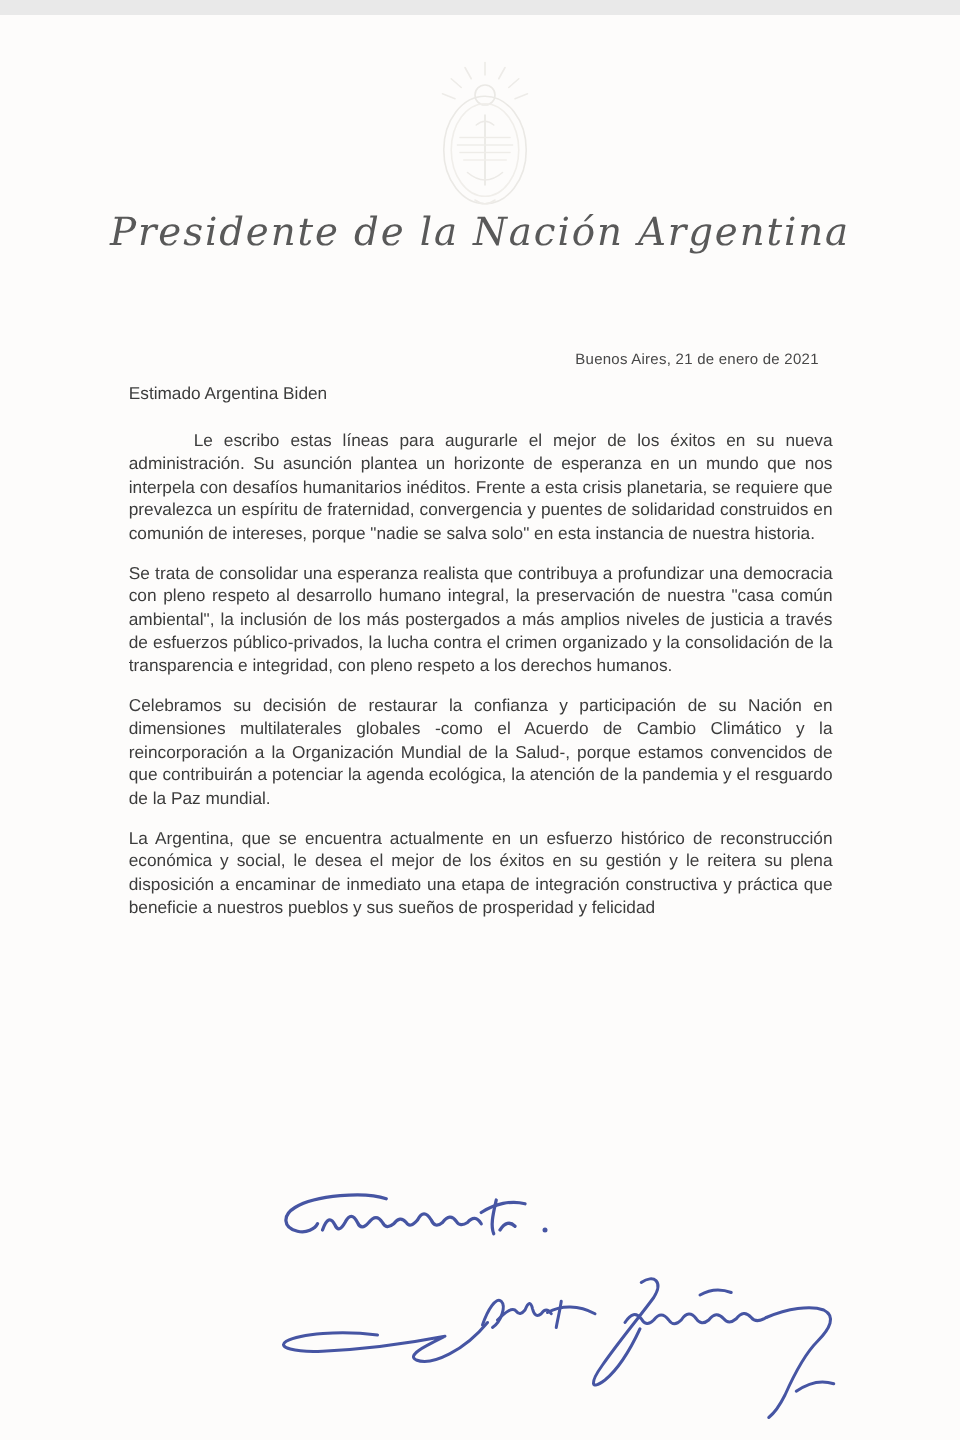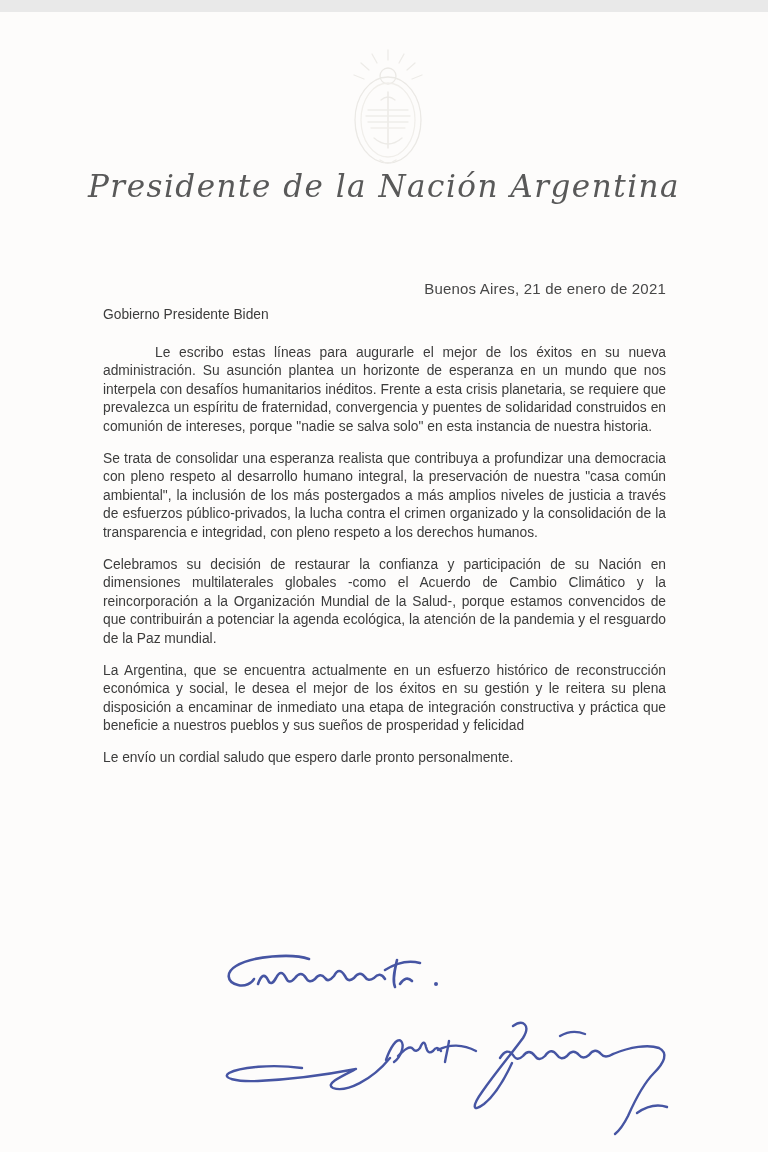--- a/index.html
+++ b/index.html
@@ -20,22 +20,22 @@
   .header-title{
     position:absolute;top:156px;left:0;width:768px;
     text-align:center;
     font-family:"DejaVu Serif", serif;
     font-style:italic;
     font-size:31px;
     letter-spacing:1.5px;
     color:#595959;
   }
   .date-line{
-    position:absolute;top:268px;right:102px;
-    font-size:15px;color:#474747;
+    position:absolute;top:268px;right:113px;
+    font-size:12px;color:#474747;
     letter-spacing:0.2px;
   }
   .letter-body{
     position:absolute;top:294px;left:103px;width:563px;
     font-size:13.8px;line-height:18.6px;
     text-align:justify;
     color:#3c3c3c;
   }
   .letter-body p{margin:0 0 13px 0;}
   .salutation{margin:0 0 19px 0 !important;text-align:left;}
@@ -110,26 +110,25 @@
 
       <path d="M 637 1101 C 647 1094 658 1092 667 1095"></path>
     </g>
   </svg>
 
   <div class="header-title">Presidente de la Nación Argentina</div>
 
   <div class="date-line">Buenos Aires, 21 de enero de 2021</div>
 
   <div class="letter-body">
-    <p class="salutation">Gobierno Presidente Biden</p>
+    <p class="salutation">Estimado Argentina Biden</p>
     <p class="p-first">Le escribo estas líneas para augurarle el mejor de los éxitos en su nueva administración. Su asunción plantea un horizonte de esperanza en un mundo que nos interpela con desafíos humanitarios inéditos. Frente a esta crisis planetaria, se requiere que prevalezca un espíritu de fraternidad, convergencia y puentes de solidaridad construidos en comunión de intereses, porque "nadie se salva solo" en esta instancia de nuestra historia.</p>
     <p>Se trata de consolidar una esperanza realista que contribuya a profundizar una democracia con pleno respeto al desarrollo humano integral, la preservación de nuestra "casa común ambiental", la inclusión de los más postergados a más amplios niveles de justicia a través de esfuerzos público-privados, la lucha contra el crimen organizado y la consolidación de la transparencia e integridad, con pleno respeto a los derechos humanos.</p>
     <p>Celebramos su decisión de restaurar la confianza y participación de su Nación en dimensiones multilaterales globales -como el Acuerdo de Cambio Climático y la reincorporación a la Organización Mundial de la Salud-, porque estamos convencidos de que contribuirán a potenciar la agenda ecológica, la atención de la pandemia y el resguardo de la Paz mundial.</p>
     <p>La Argentina, que se encuentra actualmente en un esfuerzo histórico de reconstrucción económica y social, le desea el mejor de los éxitos en su gestión y le reitera su plena disposición a encaminar de inmediato una etapa de integración constructiva y práctica que beneficie a nuestros pueblos y sus sueños de prosperidad y felicidad</p>
-    <p>Le envío un cordial saludo que espero darle pronto personalmente.</p>
   </div>
 
   <div class="sig-block">
     <span class="sr-only">Sinceramente.</span>
     <span class="sr-only">Alberto Fernández</span>
   </div>
 
 </div>
 
 </body></html>

